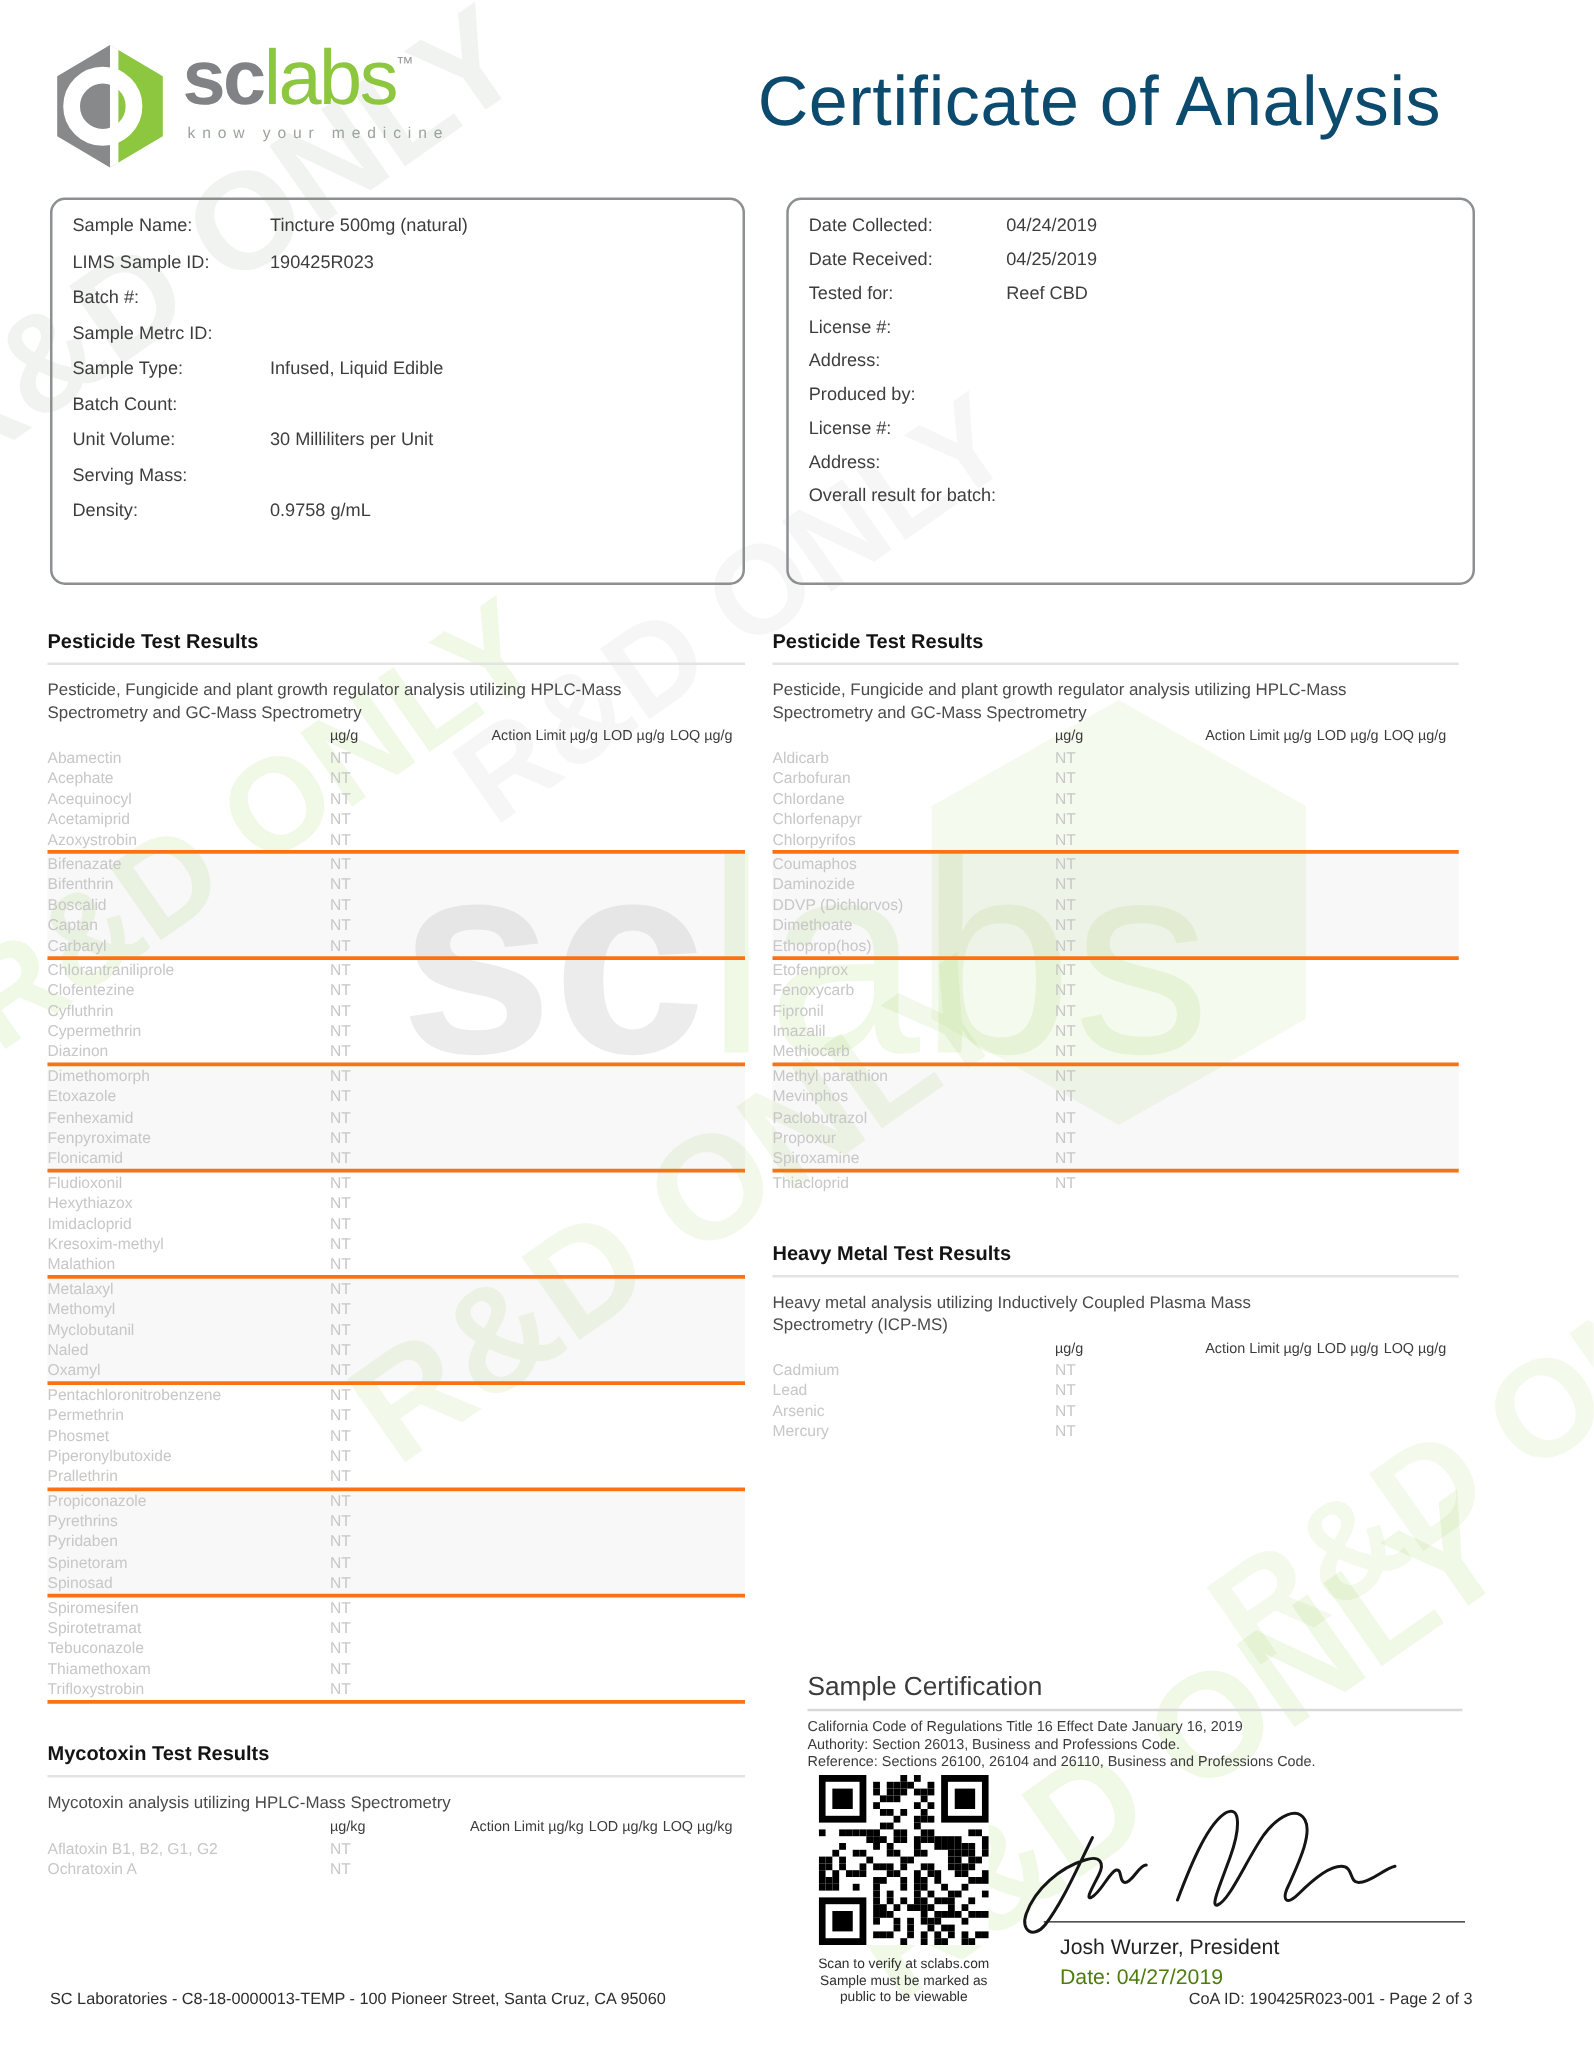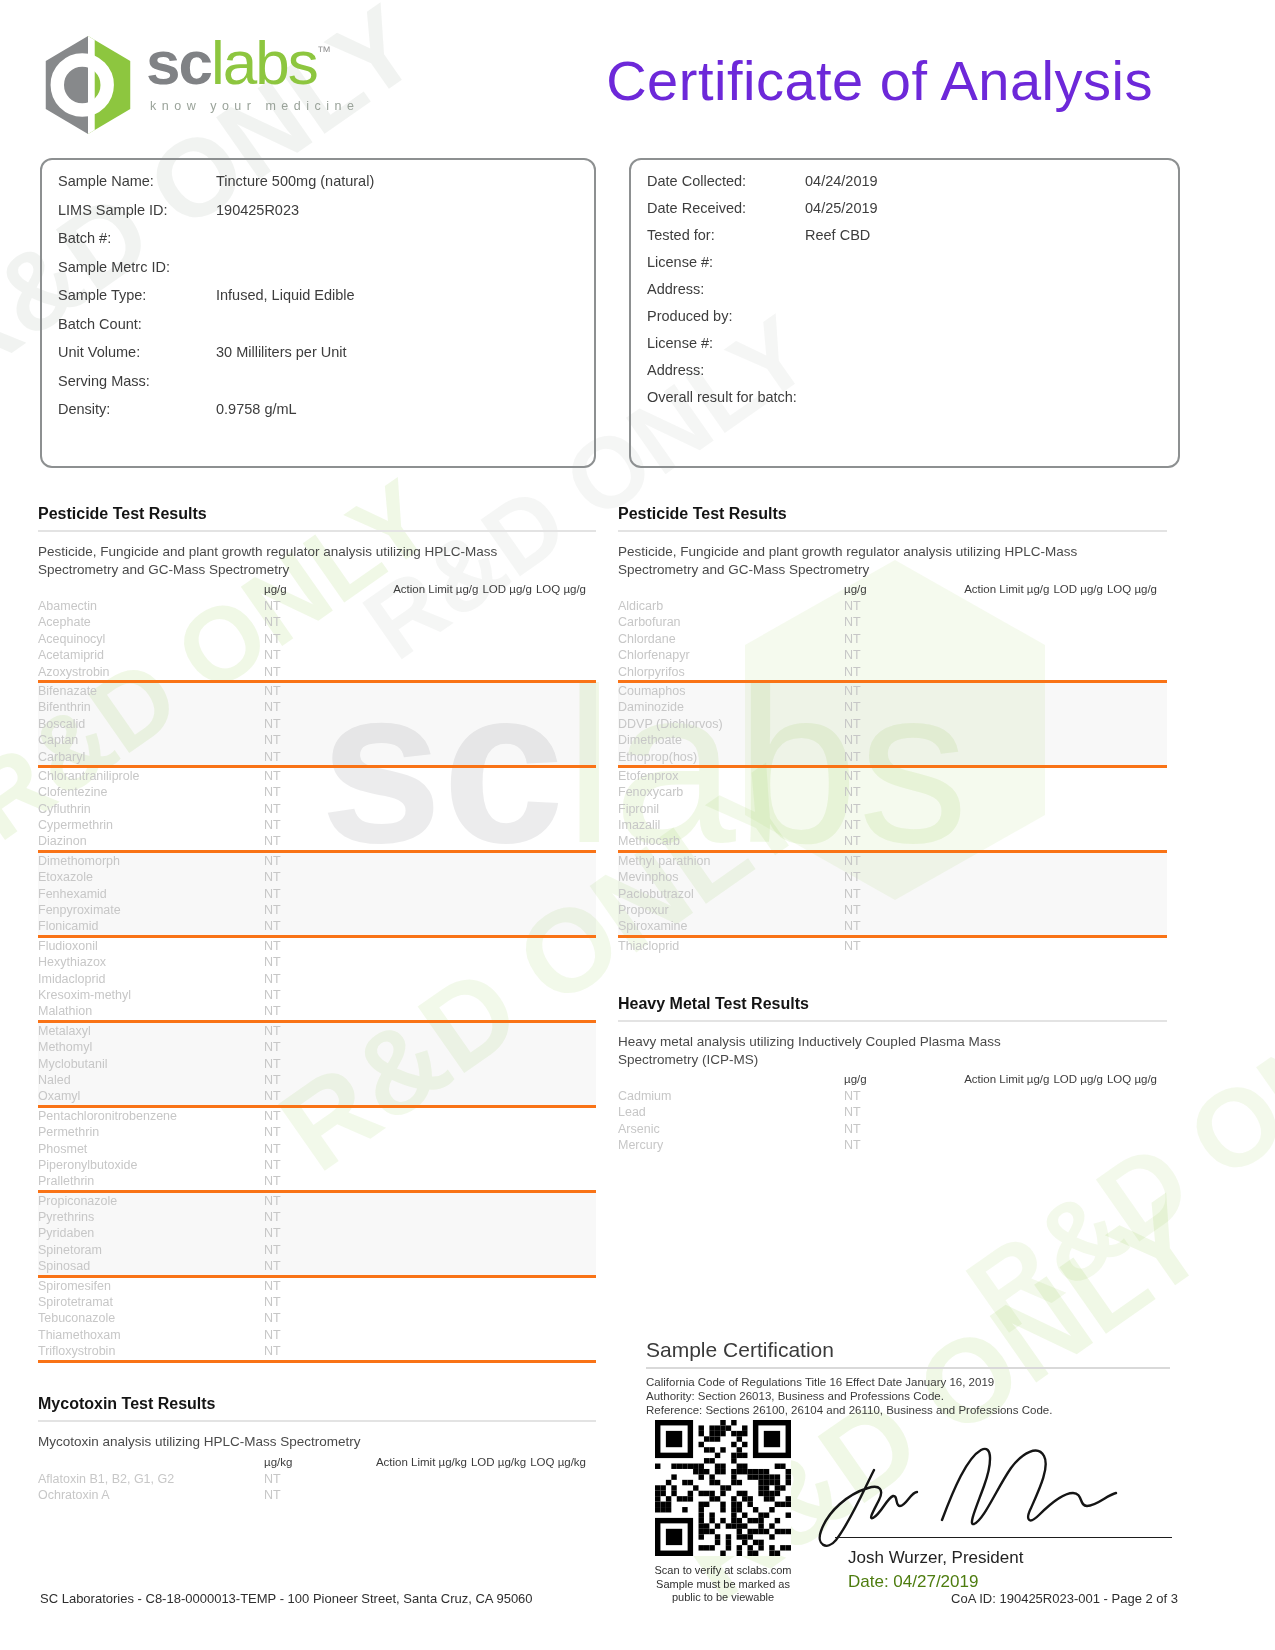--- a/index.html
+++ b/index.html
@@ -19,21 +19,21 @@
   .wm-hex{position:absolute;left:745px;top:560px;width:300px;height:340px;z-index:0;pointer-events:none;
           background:rgba(141,198,63,.09);clip-path:polygon(50% 0,100% 25%,100% 75%,50% 100%,0 75%,0 25%);}
   
   .logo{position:absolute;left:40px;top:32px;display:flex;align-items:flex-start;z-index:2;}
   .logo-text{margin-left:10px;line-height:1;}
   .brand{font-size:62px;letter-spacing:-2px;}
   .brand .sc{color:#808285;font-weight:700;}
   .brand .labs{color:#8dc63f;font-weight:400;}
   .brand sup{font-size:14px;color:#9a9a9a;vertical-align:28px;letter-spacing:0;}
   .tagline{font-size:12.5px;letter-spacing:5.5px;color:#9aa39a;margin-top:6px;margin-left:4px;}
-  .doc-title{position:absolute;top:48px;right:122px;font-size:56px;font-weight:300;color:#6d28d9;z-index:2;letter-spacing:.5px;}
+  .doc-title{position:absolute;top:48px;right:122px;font-size:56px;font-weight:300;color:#0c4a6e;z-index:2;letter-spacing:.5px;}
   
   .info-box{position:absolute;top:158px;border:2px solid #8d9091;border-radius:12px;
             padding:13px 4px 0 16px;box-sizing:border-box;z-index:2;background:transparent;}
   .box-left{left:40px;width:556px;height:310px;}
   .box-right{left:629px;width:551px;height:310px;}
   .info-row{display:flex;margin-bottom:12.5px;font-size:14.5px;color:#3d3d3d;}
   .box-right .info-row{margin-bottom:11px;}
   .info-row .lbl{width:158px;flex:0 0 158px;white-space:nowrap;}
   .info-row .val{white-space:nowrap;}
   .info-row.gap-top{margin-top:10px;}

